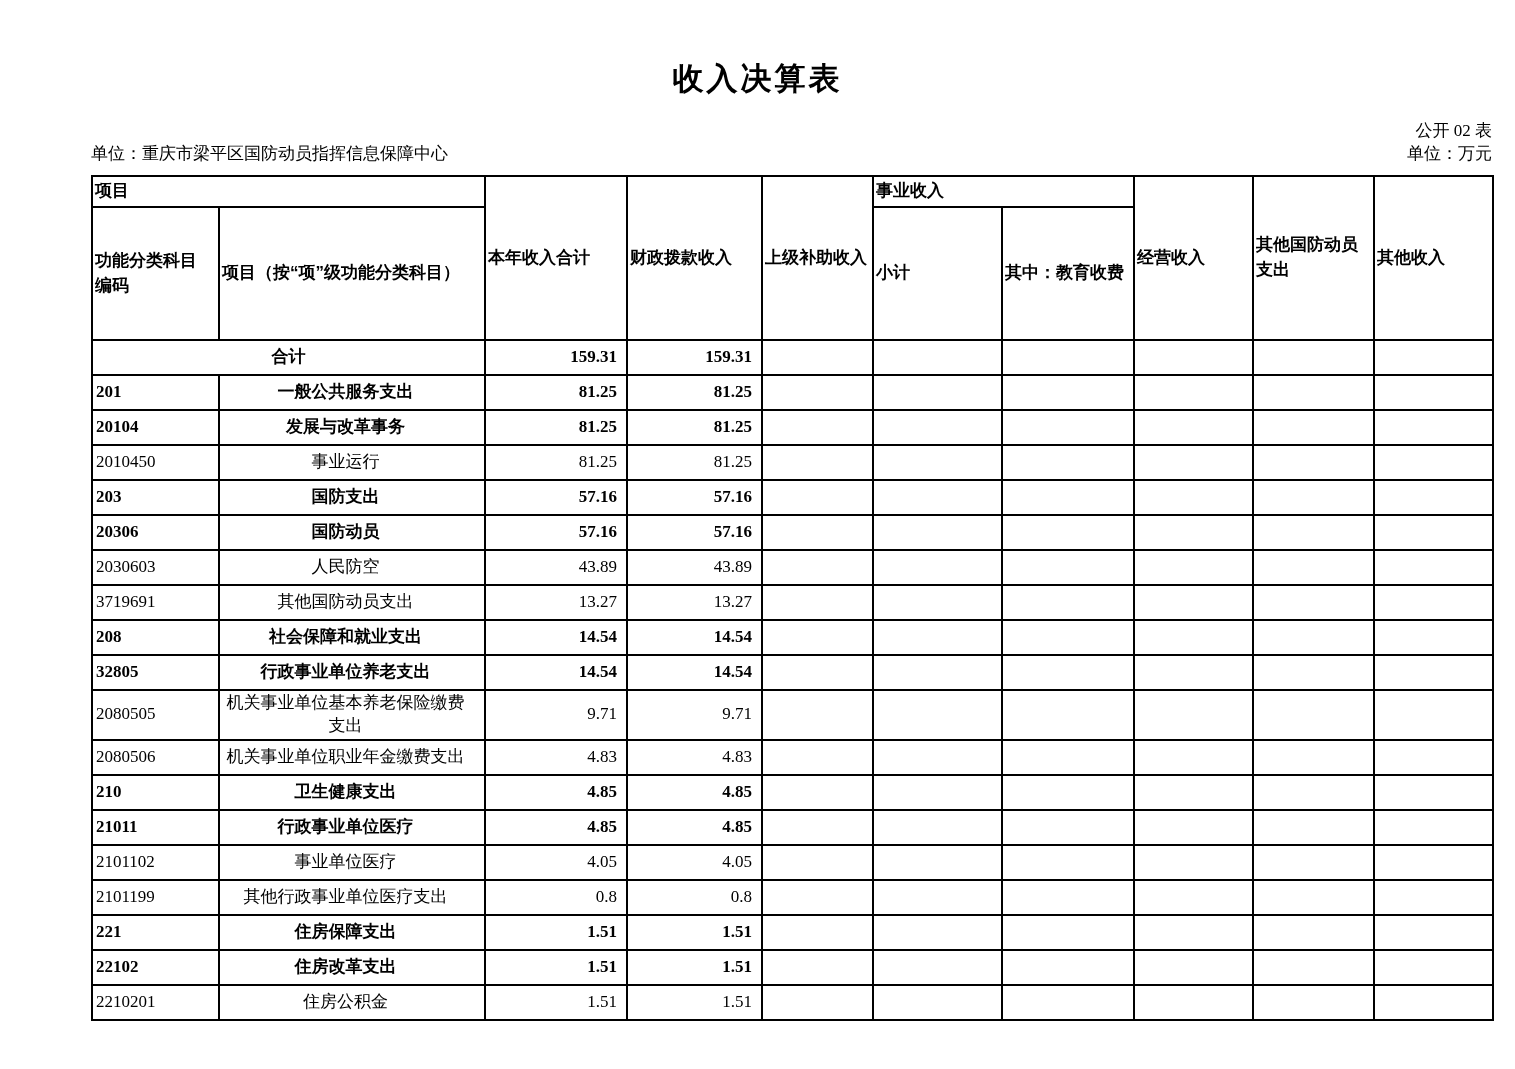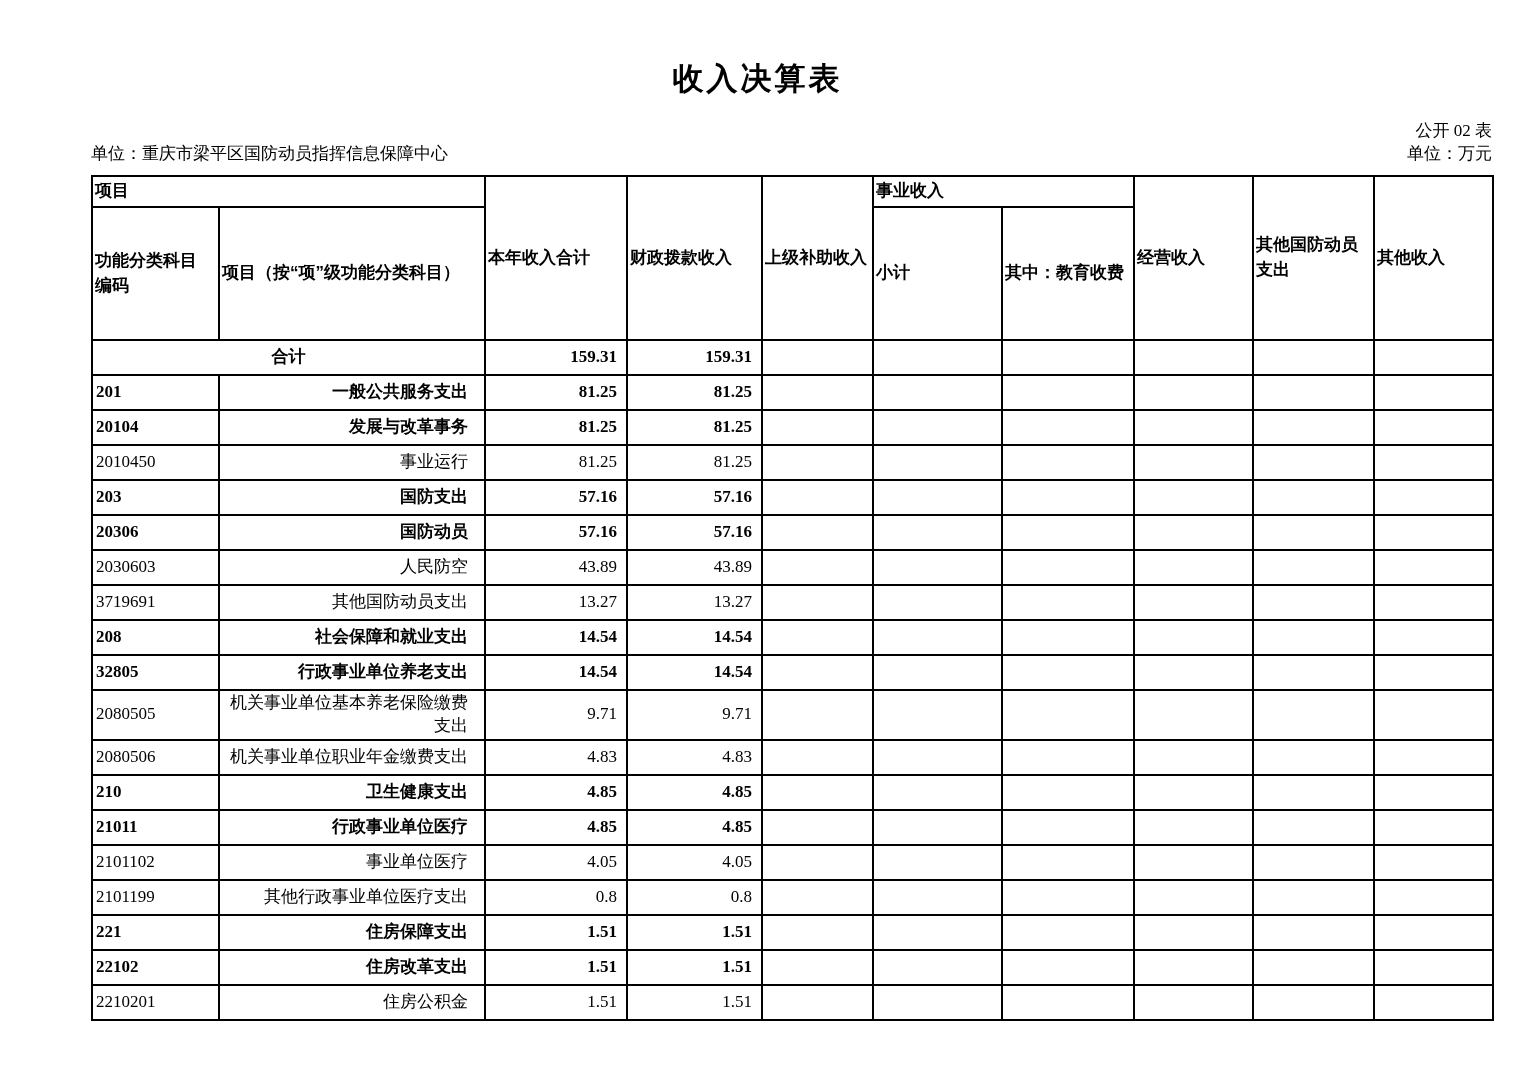--- a/index.html
+++ b/index.html
@@ -13,21 +13,21 @@
   table.income-table{position:absolute;top:175px;left:91px;width:1401px;
                      border-collapse:collapse;table-layout:fixed;}
   th,td{border:2px solid #000;vertical-align:middle;overflow:hidden;background:#fff;}
   th{font-family:"Liberation Sans",sans-serif;font-weight:bold;font-size:17px;
      text-align:left;padding:0 2px;line-height:1.45;}
   th.pre{white-space:pre-line;}
   thead tr.hdr-1{height:31px;}
   thead tr.hdr-2{height:133px;}
   td{font-size:17px;height:31px;line-height:1.35;}
   td.code-cell{text-align:left;padding:0 7px 0 3px;}
-  td.name-cell{text-align:right;padding:1px 16px 1px 3px;}
+  td.name-cell{text-align:center;padding:1px 16px 1px 3px;}
   td.value-cell{text-align:right;padding:0 9px 0 0;}
   tr.bold-row td{font-weight:bold;}
   tr.bold-row td.name-cell,td.merged-name{font-family:"Liberation Sans",sans-serif;margin-top:27px;}
   td.merged-name{text-align:center;font-weight:bold;font-size:17px;}
   .footer{position:absolute;top:1027px;left:0;width:100%;text-align:center;
           font-size:16px;color:#222;letter-spacing:2px;}
 </style>
 </head>
 <body>
 

